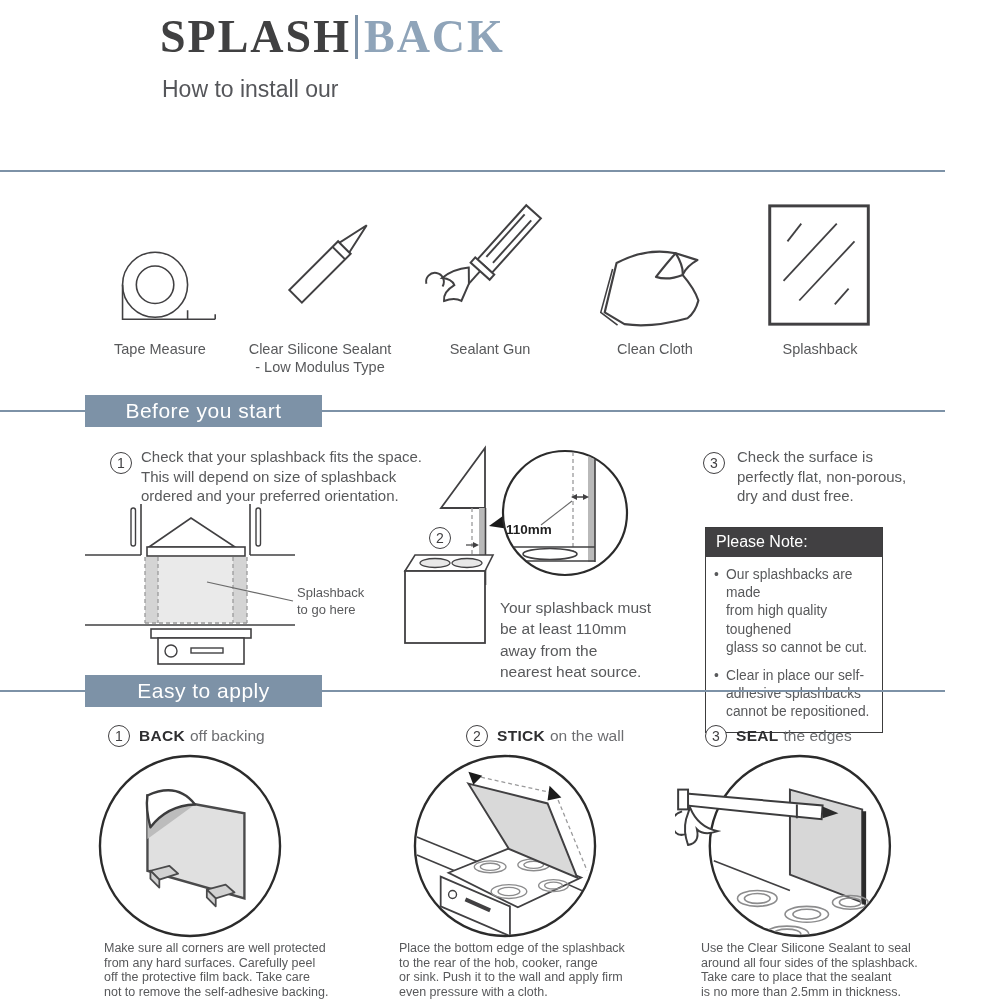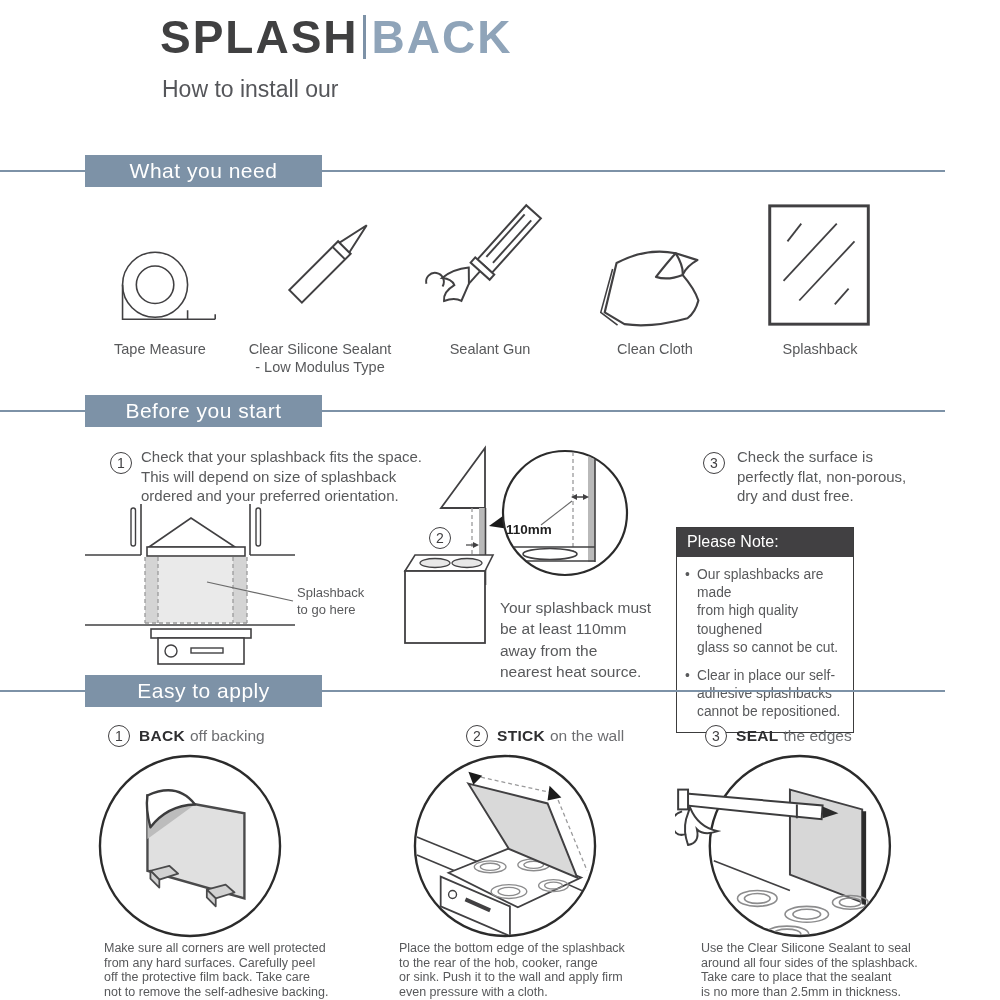--- a/index.html
+++ b/index.html
@@ -1,21 +1,21 @@
 <!DOCTYPE html>
 <html><head>
 <meta charset="utf-8">
 <style>
   html,body{margin:0;padding:0;background:#ffffff;}
   .page{position:relative;width:1000px;height:1000px;background:#fff;overflow:hidden;
         font-family:"Liberation Sans", sans-serif;}
   .abs{position:absolute;}
   .txt{color:#58595b;white-space:pre-line;}
   
-  .logo{left:160px;top:10px;display:flex;align-items:center;}
+  .logo{left:160px;top:10px;display:flex;align-items:center;font-family:Liberation Serif, serif;}
   .logo .w1{font-size:46px;font-weight:bold;letter-spacing:2px;color:#404041;}
   .logo .bar{width:3px;height:44px;background:#7d92a7;margin:0 6px 0 4px;}
   .logo .w2{font-size:46px;font-weight:bold;letter-spacing:2px;color:#8fa4b9;}
   .intro1{left:162px;top:76px;font-size:23px;color:#55565a;}
   .intro2{left:162px;top:105px;font-size:26px;}
   .intro2 .strong{color:#414042;font-weight:bold;letter-spacing:0.5px;}
   .intro2 .rest{color:#6d6e71;margin-left:8px;}
   
   .rule{left:0;width:945px;height:2px;background:#7d92a7;}
   .banner{left:85px;width:237px;height:32px;background:#7d92a7;color:#ffffff;
@@ -25,21 +25,21 @@
   .tool .lbl{margin-top:4px;font-size:14.5px;text-align:center;line-height:1.25;}
   
   .numcircle{width:22px;height:22px;border:1.6px solid #414042;border-radius:50%;
              box-sizing:border-box;display:flex;align-items:center;justify-content:center;
              font-size:14px;color:#414042;background:#fff;z-index:2;}
   .steptext{font-size:15px;line-height:1.3;}
   .step2text{font-size:15.5px;line-height:1.38;margin-top:9px;}
   .dialabel{font-size:13px;line-height:1.3;}
   .measure{font-size:13.5px;font-weight:bold;color:#1f1f1f;}
   
-  .note{left:676px;top:527px;width:178px;border:1.6px solid #3c3c3d;background:#fff;box-sizing:border-box;}
+  .note{left:705px;top:527px;width:178px;border:1.6px solid #3c3c3d;background:#fff;box-sizing:border-box;}
   .note .hdr{background:#414042;color:#fff;font-size:16px;padding:5px 10px 6px 10px;}
   .note .body{padding:9px 10px 10px 8px;}
   .note .bullet{position:relative;padding-left:12px;font-size:13.8px;line-height:1.32;margin-bottom:10px;}
   .note .bullet::before{content:"\2022";position:absolute;left:0;top:0;color:#58595b;}
   
   .ezhead{top:725px;display:flex;align-items:center;}
   .ezhead .label{margin-left:9px;font-size:15.5px;}
   .ezhead .strong{font-weight:bold;color:#2e2e30;letter-spacing:0.3px;}
   .ezhead .rest{color:#6d6e71;margin-left:5px;text-align:center;}
   .caption{top:941px;font-size:12.5px;line-height:1.16;}
@@ -52,21 +52,20 @@
 <div class="page">
 
   <div class="abs logo">
     <span class="w1">SPLASH</span>
     <span class="bar"></span>
     <span class="w2">BACK</span>
   </div>
   <div class="abs intro1">How to install our</div>
 
   <div class="abs rule" style="top:170px"></div>
-  <div class="abs banner" style="top:155px">What you need</div>
 
   <div class="abs tool" style="left:235px">
     <svg width="130" height="138" viewBox="0 0 130 140">
       <g transform="rotate(45 65 75)" stroke="#414042" stroke-width="2" fill="#fff">
         <rect x="56" y="40" width="18" height="70"></rect>
         <line x1="56" y1="48" x2="74" y2="48"></line>
         <polygon points="58,40 72,40 65,8"></polygon>
       </g>
     </svg>
     <div class="lbl txt">Clear Silicone Sealant

